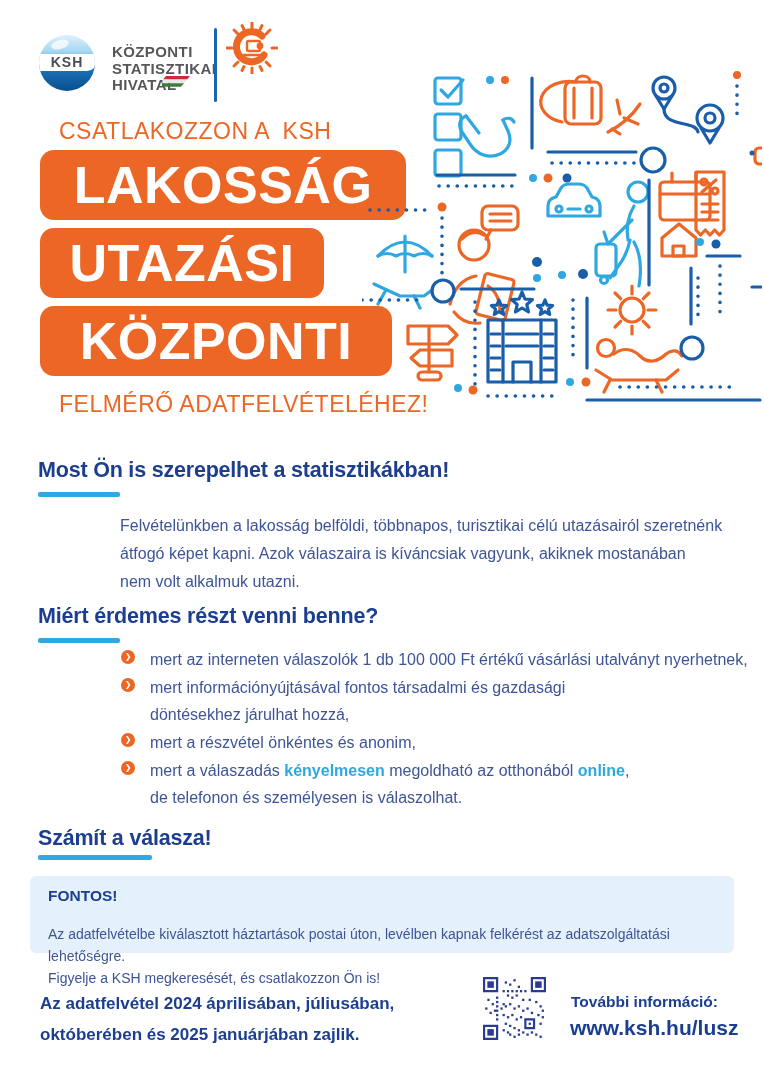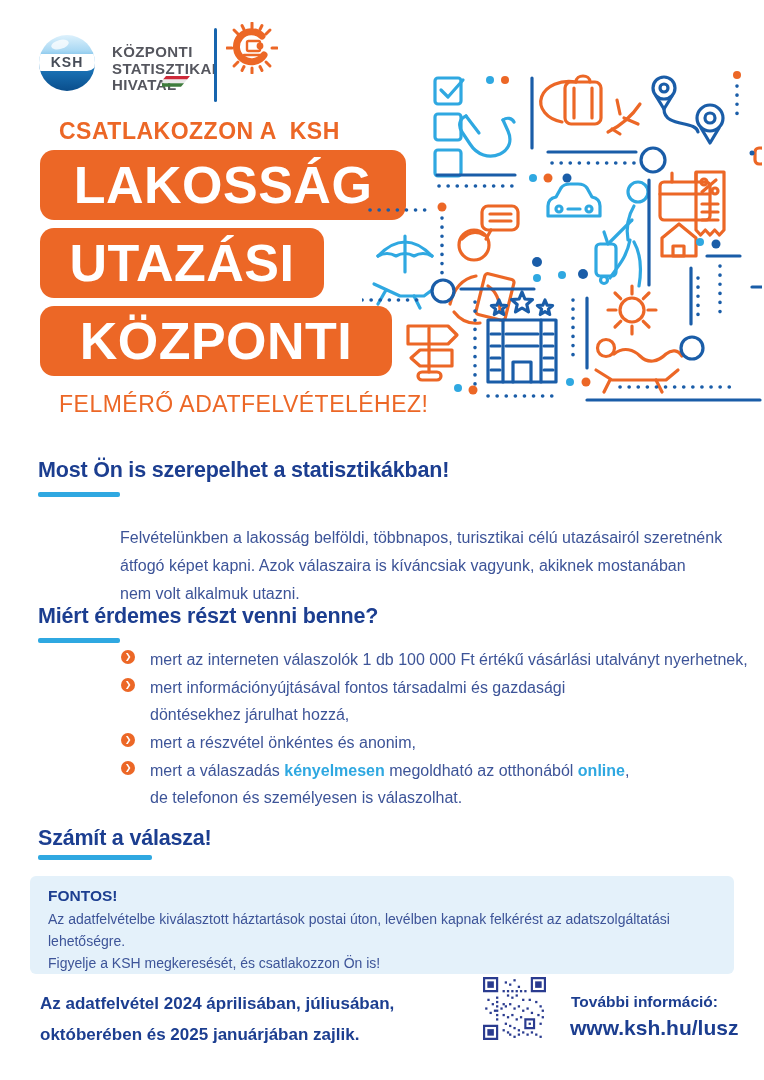--- a/index.html
+++ b/index.html
@@ -21,21 +21,21 @@
   .sphere .band{position:absolute;left:-2px;top:19px;width:60px;height:17px;background:#fff;
           border-radius:0 0 10px 0;display:flex;align-items:flex-start;justify-content:center}
   .sphere .band span{font-size:14px;font-weight:bold;color:#474D58;letter-spacing:1px}
   .orgname{left:112px;top:44px;font-size:15px;font-weight:bold;color:#55565E;
           line-height:16.5px;letter-spacing:.4px;white-space:pre-line}
   .flag{left:162px;top:76px}
   .divider{left:214px;top:28px;width:3px;height:74px;background:#1765AE;border-radius:2px}
   .sunlogo{left:226px;top:22px}
 
   
-  .kicker{left:59px;top:118px;font-size:23px;font-weight:bold;color:var(--or);
+  .kicker{left:59px;top:118px;font-size:23px;font-weight:normal;color:var(--or);
           letter-spacing:.5px;white-space:pre}
   .banner{left:40px;height:70px;background:var(--or);color:#fff;border-radius:14px;
           display:flex;align-items:center;justify-content:center;
           font-size:52px;font-weight:bold;letter-spacing:.5px}
   .b1{top:150px;width:366px}.b2{top:228px;width:284px}.b3{top:306px;width:352px}
   .subtitle{left:59px;top:391px;font-size:23px;font-weight:normal;color:var(--or);letter-spacing:.5px}
 
   .illus{left:362px;top:60px}
   .illus .lb{stroke:var(--lb)} .illus .db{stroke:var(--db)} .illus .or{stroke:var(--or)}
   .illus path,.illus rect,.illus circle,.illus line,.illus polygon,.illus polyline
@@ -46,32 +46,32 @@
 
   .h{font-weight:bold;color:var(--navy);letter-spacing:-.2px}
   .h1{left:38px;top:458px;font-size:21.5px}
   .h2{left:38px;top:604px;font-size:21.5px}
   .h3{left:38px;top:826px;font-size:21.5px}
   .uline{height:4.5px;background:var(--lb);border-radius:2px}
   .u1{left:38px;top:492px;width:82px}
   .u2{left:38px;top:638px;width:82px}
   .u3{left:38px;top:855px;width:114px}
 
-  .para{left:120px;top:524px;font-size:16px;color:var(--body);line-height:28px}
+  .para{left:120px;top:512px;font-size:16px;color:var(--body);line-height:28px}
 
   .bullet-ic{width:14px;height:14px;border-radius:50%;background:var(--or);
       display:flex;align-items:center;justify-content:center}
   .bullet-ic::before{content:"\276F";color:#fff;font-size:8px;line-height:1}
   .btext{font-size:16px;color:var(--body);line-height:27px}
   .hl{color:var(--lb);font-weight:bold}
 
-  .fontos{left:30px;top:876px;width:704px;height:98px;background:var(--panel);
+  .fontos{left:30px;top:876px;width:704px;height:77px;background:var(--panel);
       border-radius:6px;padding:11px 18px}
   .fontos .fh{font-size:15.5px;font-weight:bold;color:var(--navy)}
-  .fontos .fb{font-size:14px;color:var(--body);line-height:22px;margin-top:3px}
+  .fontos .fb{font-size:14px;color:var(--body);line-height:22px;margin-top:18px}
 
   .schedule{left:40px;top:988px;font-size:17px;font-weight:bold;color:var(--navy);line-height:31px}
   .qr{left:483px;top:977px}
   .info-label{left:571px;top:993px;font-size:15.5px;font-weight:bold;color:var(--navy)}
   .info-url{left:570px;top:1016px;font-size:21px;font-weight:bold;color:var(--navy);text-decoration:none}
 </style>
 </head>
 <body>
 
 <div class="page">

